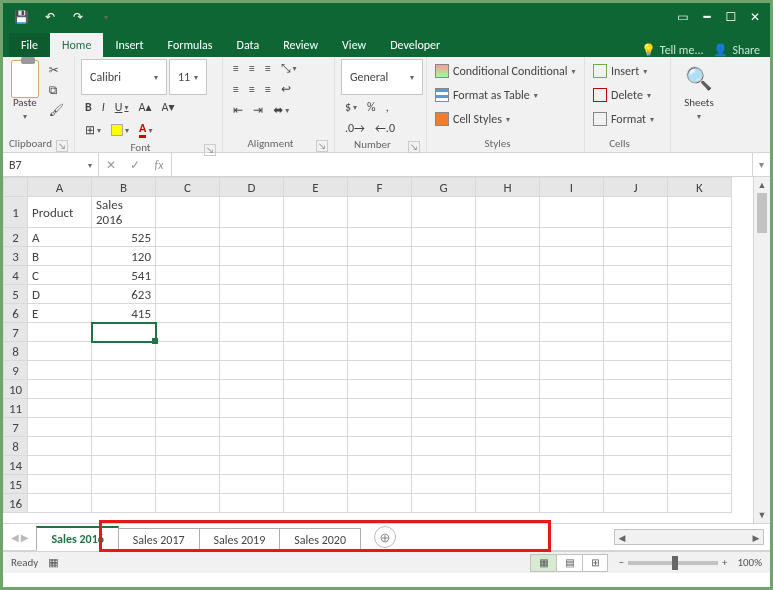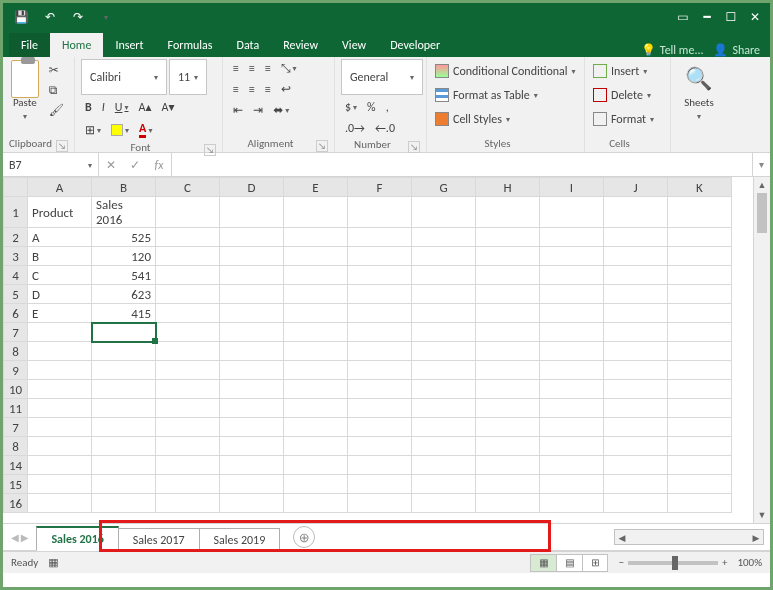--- a/index.html
+++ b/index.html
@@ -580,20 +580,21 @@
 
 <div class="sheetrow">
   <div class="sheet-nav">
     <span>◀</span>
     <span>▶</span>
   </div>
   <div class="sheet-tabs" id="sheet-tabs">
       <div class="stab active">Sales 2016</div>
       <div class="stab">Sales 2017</div>
       <div class="stab">Sales 2019</div>
+      <div class="stab">Sales 2020</div>
     </div>
   <div class="addsheet">⊕</div>
   <div style="width:6px"></div>
   <div class="hscroll">
     <div class="harr">◀</div>
     <div class="htrack">
         <div class="hthumb"></div>
       </div>
     <div class="harr">▶</div>
   </div>

